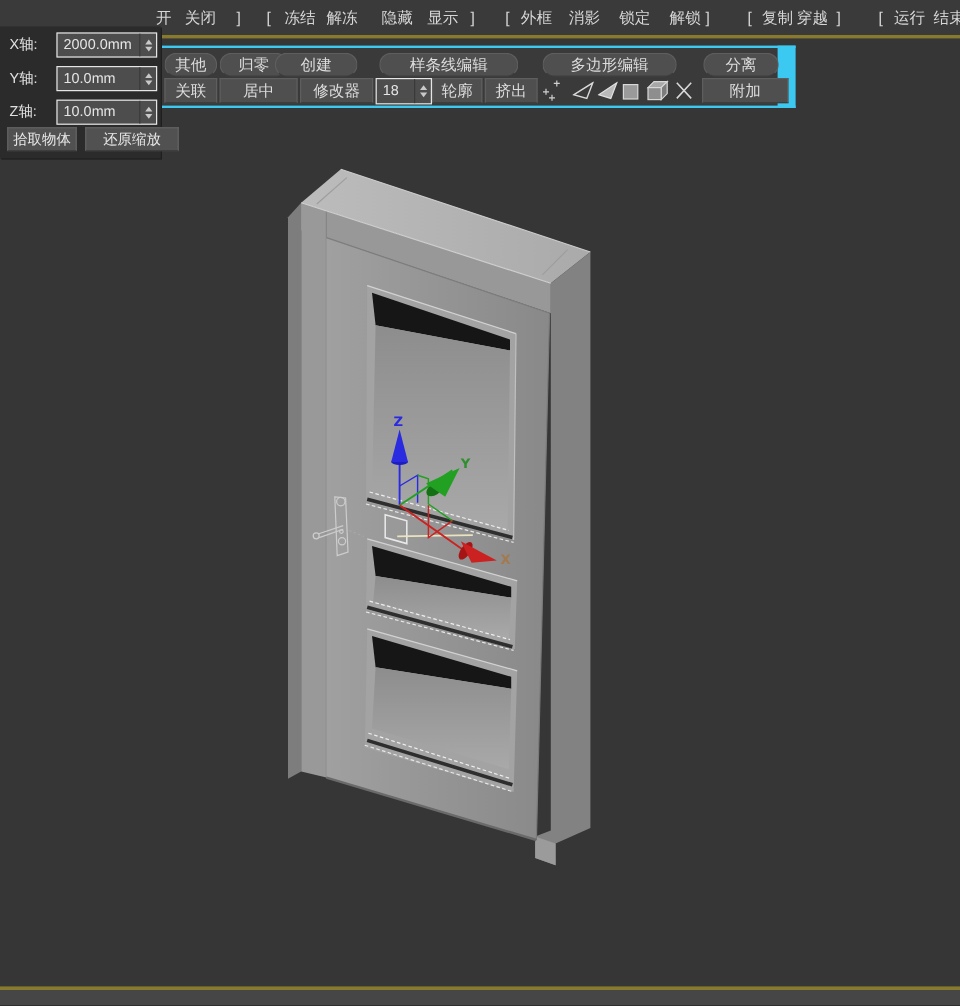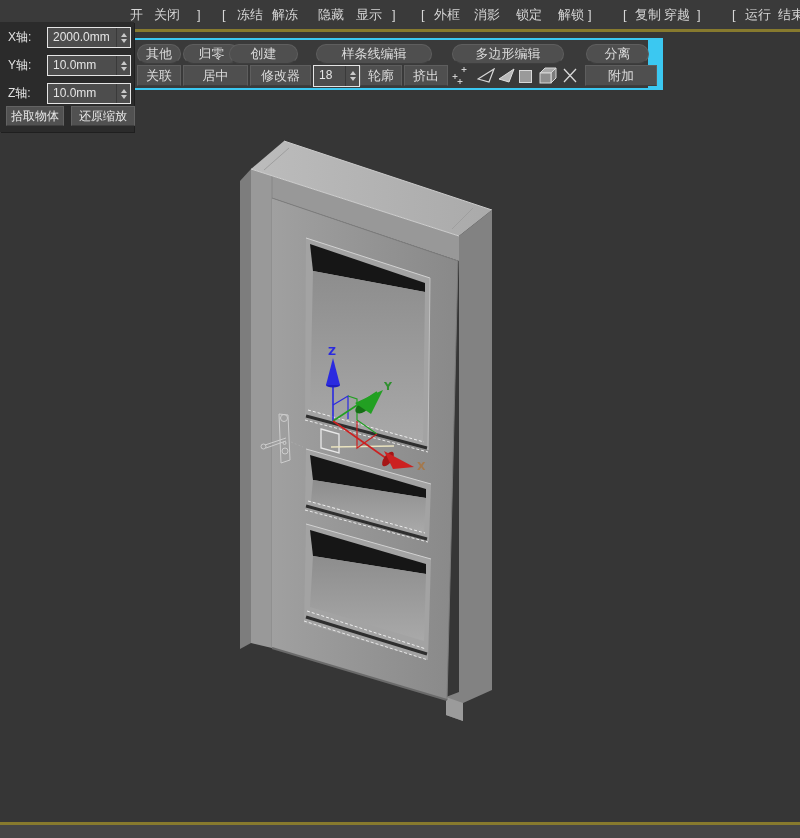--- a/index.html
+++ b/index.html
@@ -258,18 +258,18 @@
     </div>
     <span class="lab" style="top:61px">Z轴:</span>
     <div class="spinbox fld" style="position:absolute;top:61px">
       <span class="val">10.0mm</span>
       <span class="spincol">
           <i class="arru"></i>
           <i class="arrd"></i>
         </span>
     </div>
     <button class="abtn" style="left:6px;width:58px">拾取物体</button>
-    <button class="abtn" style="left:71px;width:64px">还原缩放</button>
+    <button class="abtn" style="left:71px;width:78px">还原缩放</button>
   </div>
 
   <div class="goldline bt"></div>
   <div class="bottombar"></div>
 </div>
 
 </body></html>

